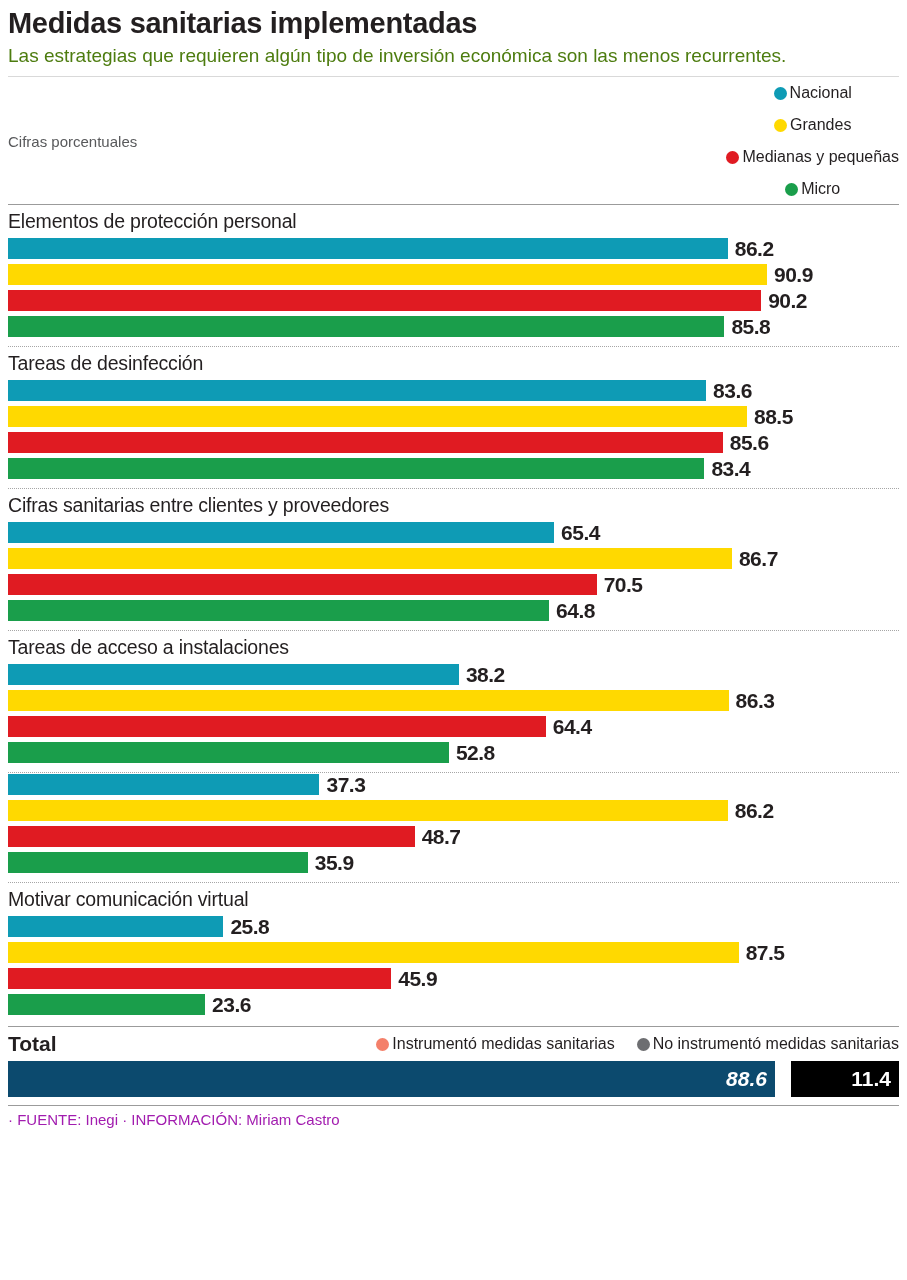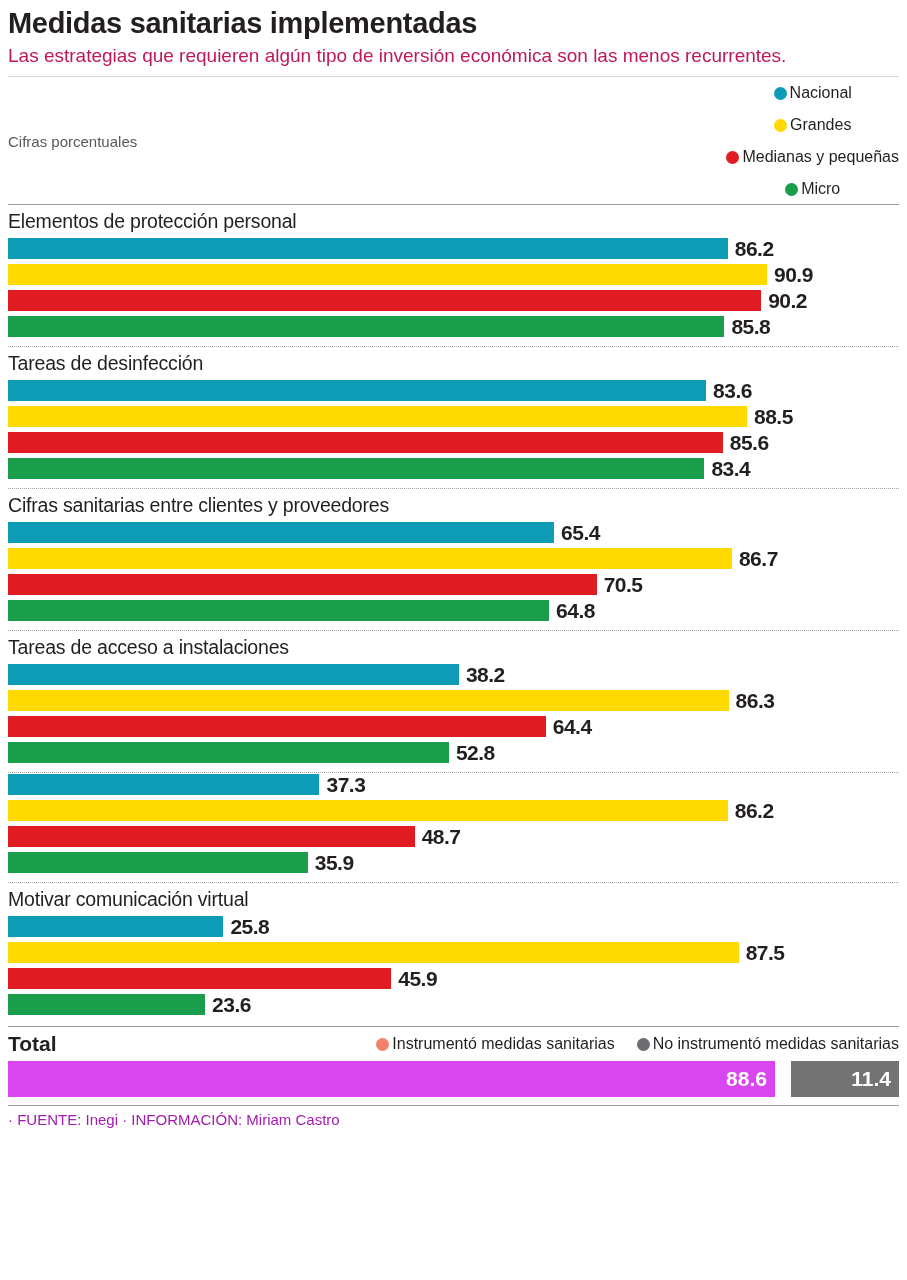--- a/index.html
+++ b/index.html
@@ -25,21 +25,21 @@
   .title {
     font-size: 29px;
     font-weight: bold;
     letter-spacing: -0.3px;
     margin: 8px 0 6px 0;
     line-height: 1.05;
   }
   .subtitle {
     font-size: 19px;
     line-height: 1.25;
-    color: #be185d;
+    color: #4d7c0f;
     margin: 0 0 8px 0;
     max-width: 880px;
   }
   .legend-bar {
     display: flex;
     align-items: center;
     border-top: 1px solid #d9d9d9;
     border-bottom: 1px solid #9b9b9b;
     padding: 7px 0 6px 0;
     margin-top: 6px;
@@ -300,23 +300,23 @@
         <span>Instrumentó medidas sanitarias</span>
       </div>
       <div class="legend-item">
         <span class="dot" style="background:#6d6e71"></span>
         <span>No instrumentó medidas sanitarias</span>
       </div>
     </div>
   </div>
 
   <div class="total-bar" id="total-bar">
-      <div class="total-seg" style="background: #d946ef; width: 835px;">
+      <div class="total-seg" style="background: #0c4a6e; width: 835px; font-style: italic;">
         <span>88.6</span>
       </div>
-      <div class="total-seg second" style="background: #737373; width: 117px; margin-left: 16px;">
+      <div class="total-seg second" style="background: #000000; width: 117px; margin-left: 16px;">
         <span>11.4</span>
       </div>
     </div>
 
   <div class="footer">· FUENTE: Inegi · INFORMACIÓN: Miriam Castro</div>
 
 </div>
 
 </body></html>

